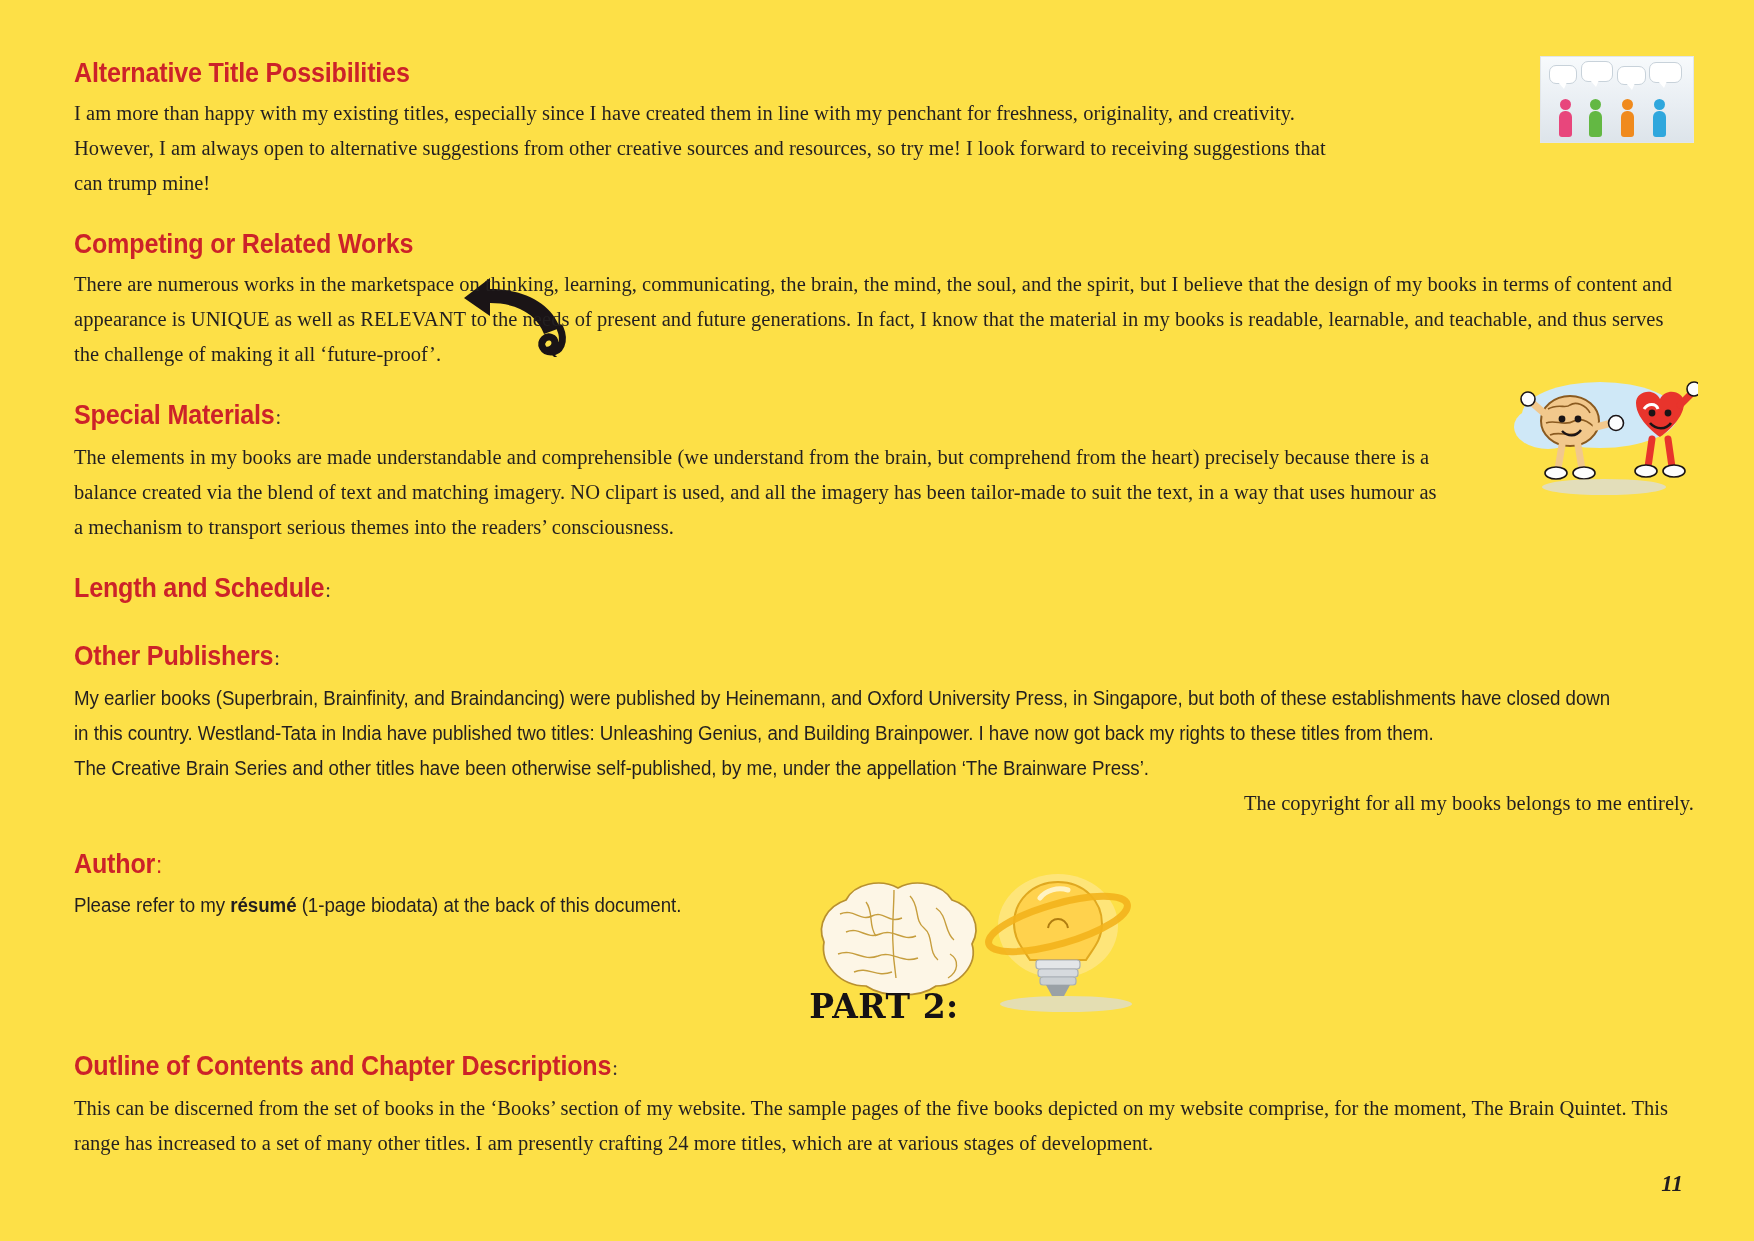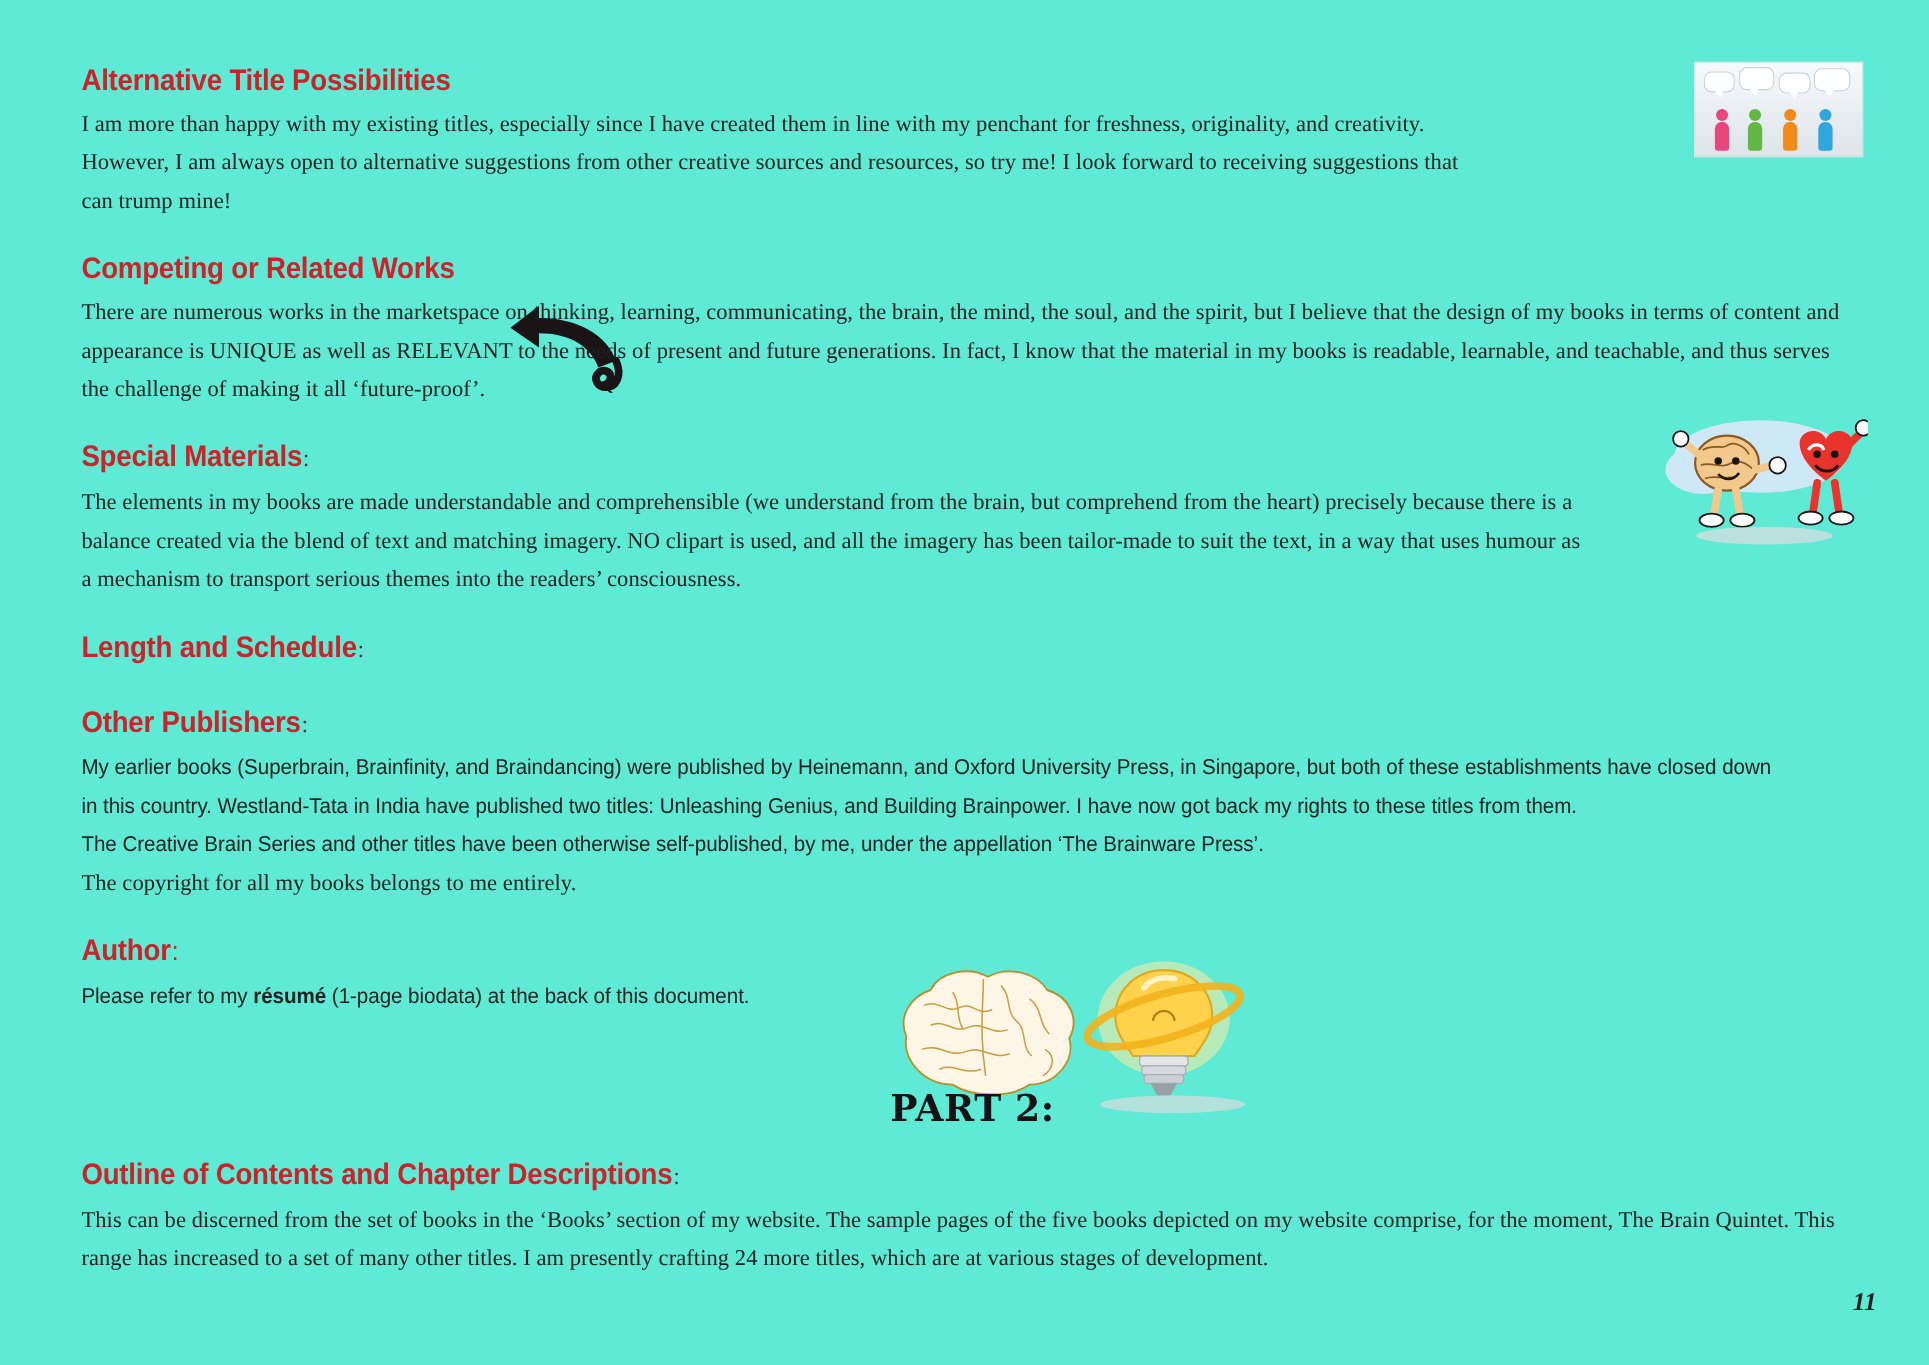--- a/index.html
+++ b/index.html
@@ -16,21 +16,21 @@
     font-family: "Liberation Serif", "DejaVu Serif", serif;
     color: #1a1a1a;
     -webkit-font-smoothing: antialiased;
   }
 
   .page {
     position: absolute;
     left: 0; top: 0;
     width: 1754px;
     height: 1241px;
-    background: #5eead4;
+    background: #fde047;
   }
 
   .content {
     position: absolute;
     left: 74px;
     top: 56px;
     width: 1620px;
   }
 
   
@@ -97,21 +97,21 @@
   p.body.sans b { font-weight: bold; }
 
   .sp-6  { height: 6px; }
   .sp-22 { height: 22px; }
   .sp-26 { height: 26px; }
   .sp-64 { height: 64px; }
 
   
   .page-number {
     position: absolute;
-    right: 48px;
+    right: 71px;
     bottom: 44px;
     font-family: "Liberation Serif", "DejaVu Serif", serif;
     font-style: italic;
     font-weight: bold;
     font-size: 23px;
     color: #231f20;
   }
 
   
   .gfx { position: absolute; }
@@ -322,21 +322,21 @@
     <div class="sp-6"></div>
 
     <div class="sp-26"></div>
 
     <h2 class="sec-head">
       <span>Other Publishers</span><span class="colon">:</span>
     </h2>
     <div class="sp-6"></div>
     <p class="body sans" style="width:1620px;">My earlier books (Superbrain, Brainfinity, and Braindancing) were published by Heinemann, and Oxford University Press, in Singapore, but both of these establishments have closed down in this country.  Westland-Tata in India have published two titles: Unleashing Genius, and Building Brainpower. I have now got back my rights to these titles from them.</p>
     <p class="body sans" style="width:1620px;">The Creative Brain Series and other titles have been otherwise self-published, by me, under the appellation ‘The Brainware Press’.</p>
-    <p class="body" style="width:1620px;">The copyright for all my books belongs to me entirely.</p>
+    <p class="body" style="width:1620px;text-align:right;">The copyright for all my books belongs to me entirely.</p>
 
     <div class="sp-26"></div>
 
     <h2 class="sec-head">
       <span>Author</span><span class="colon red">:</span>
     </h2>
     <div class="sp-6"></div>
     <p class="body sans"><span>Please refer to my </span><b>résumé</b><span> (1-page biodata) at the back of this document.</span></p>
 
     <div class="sp-64"></div>

